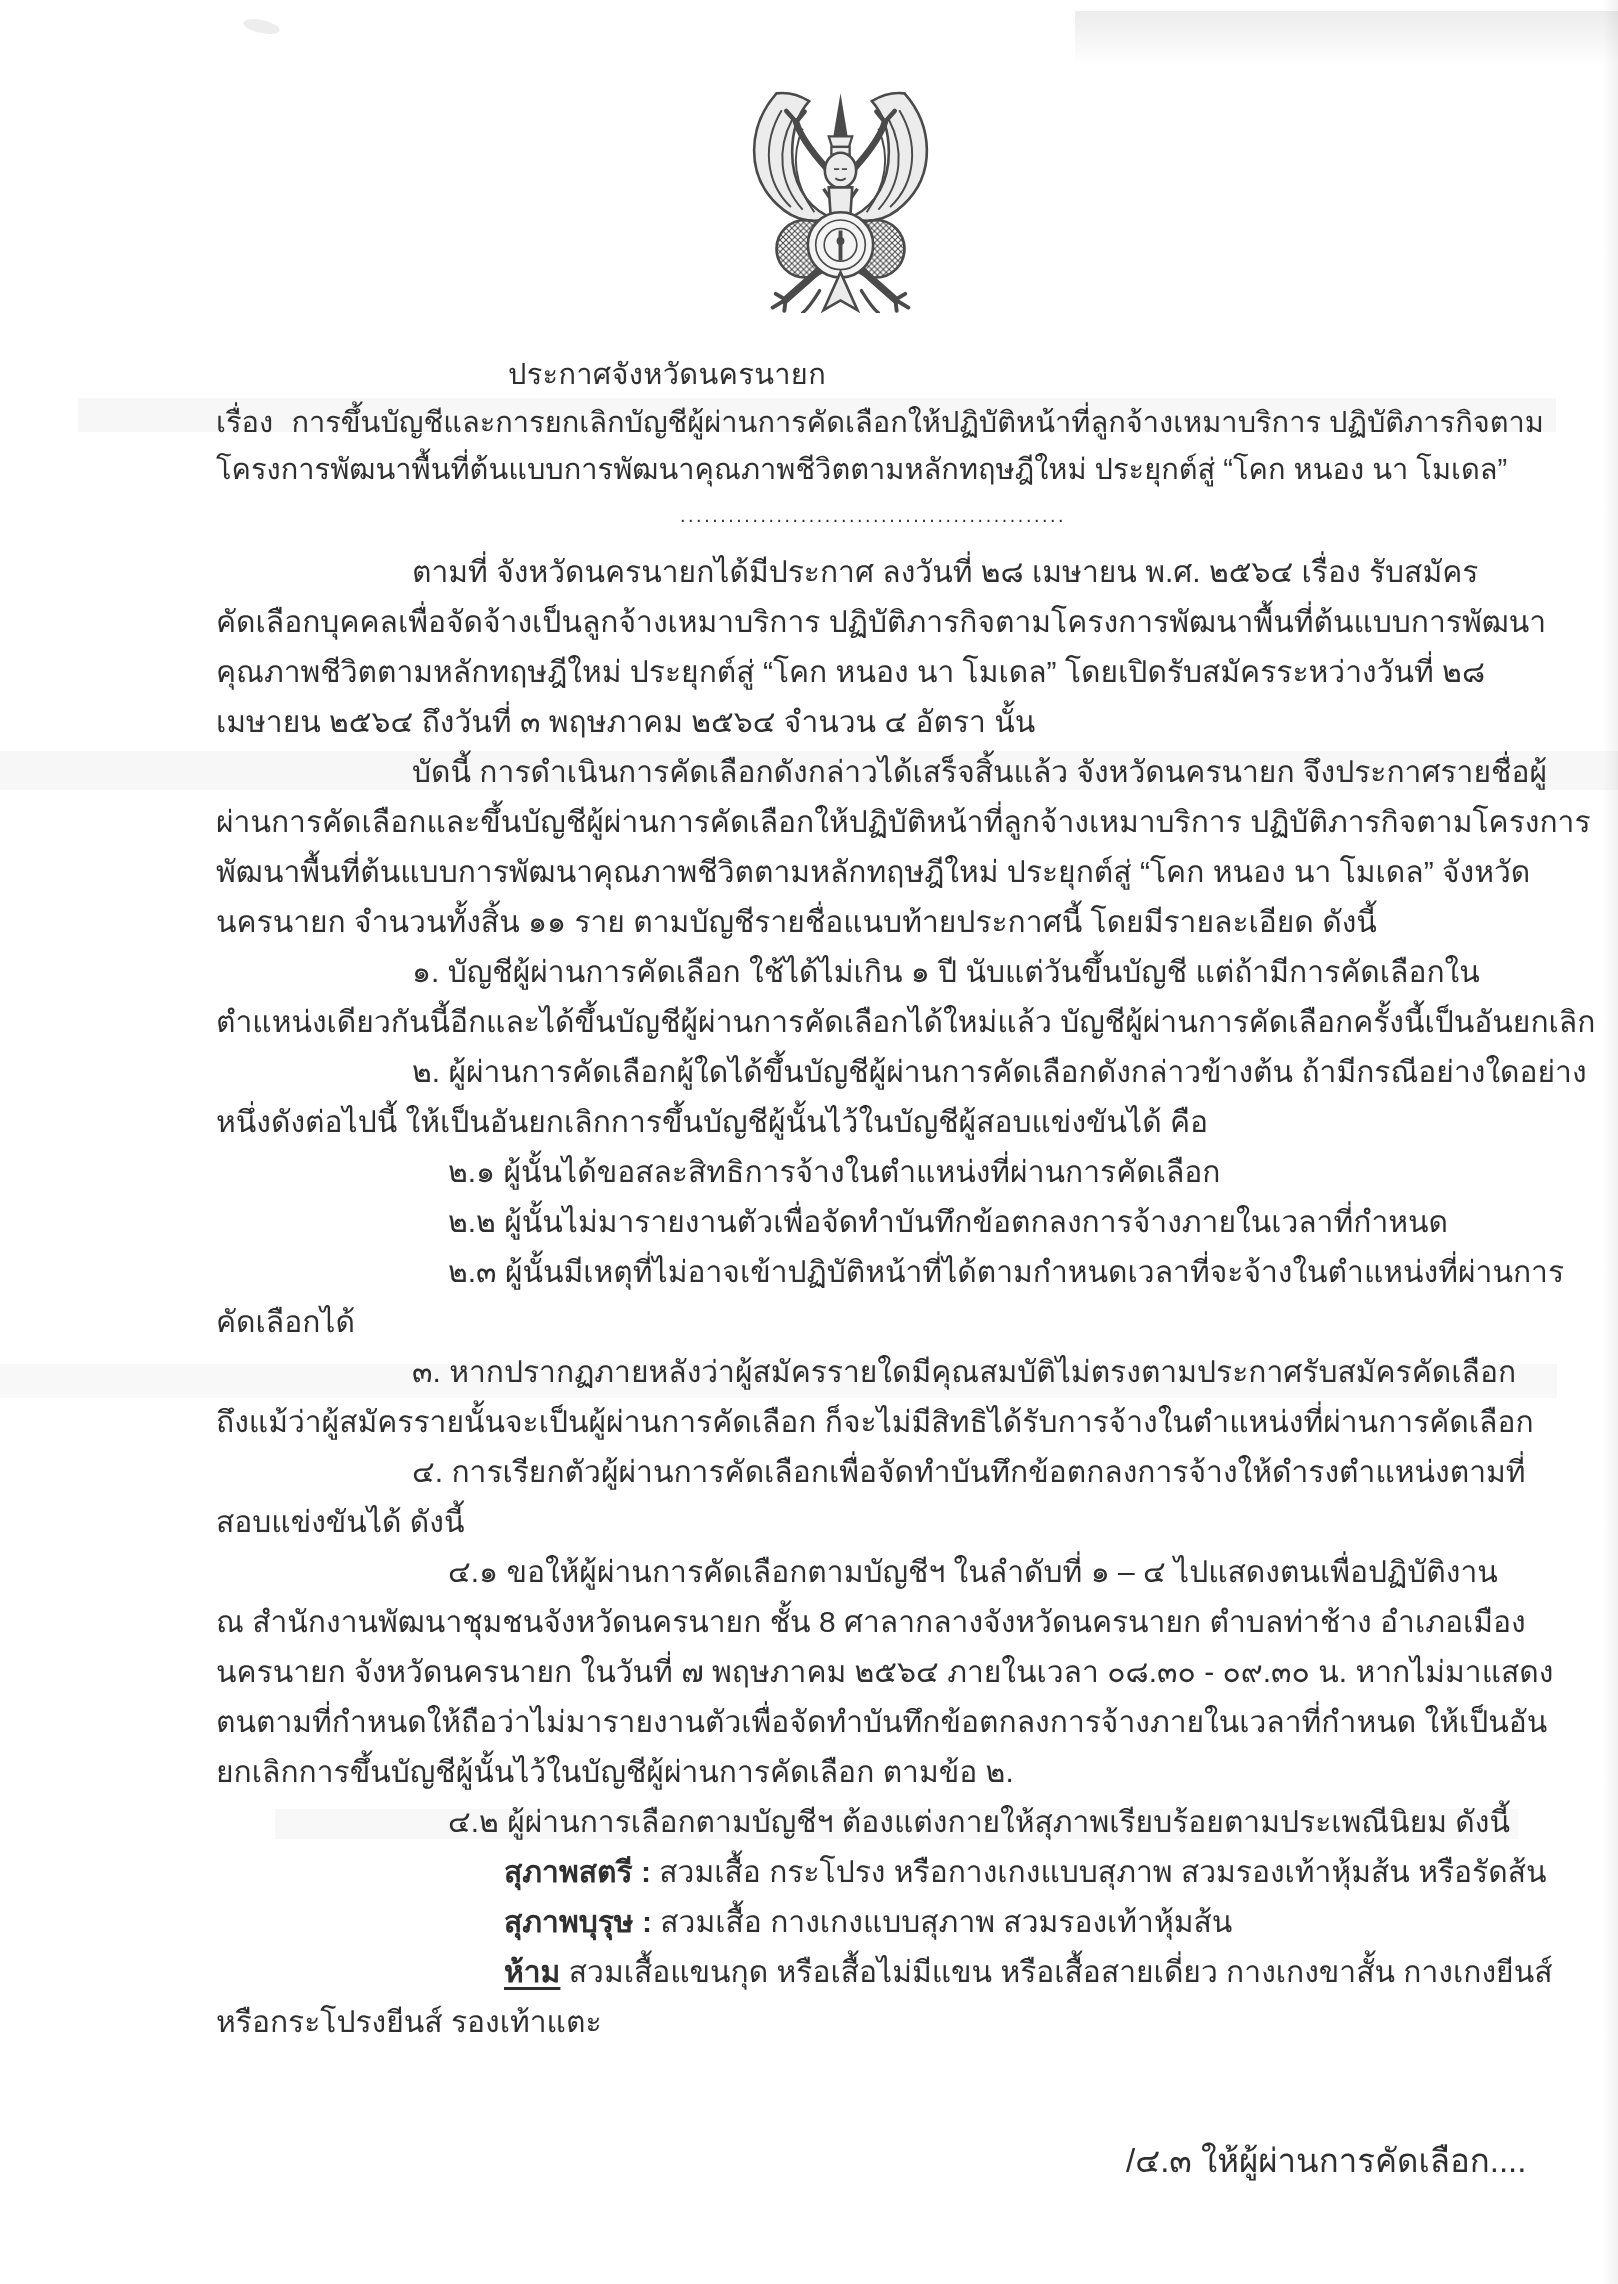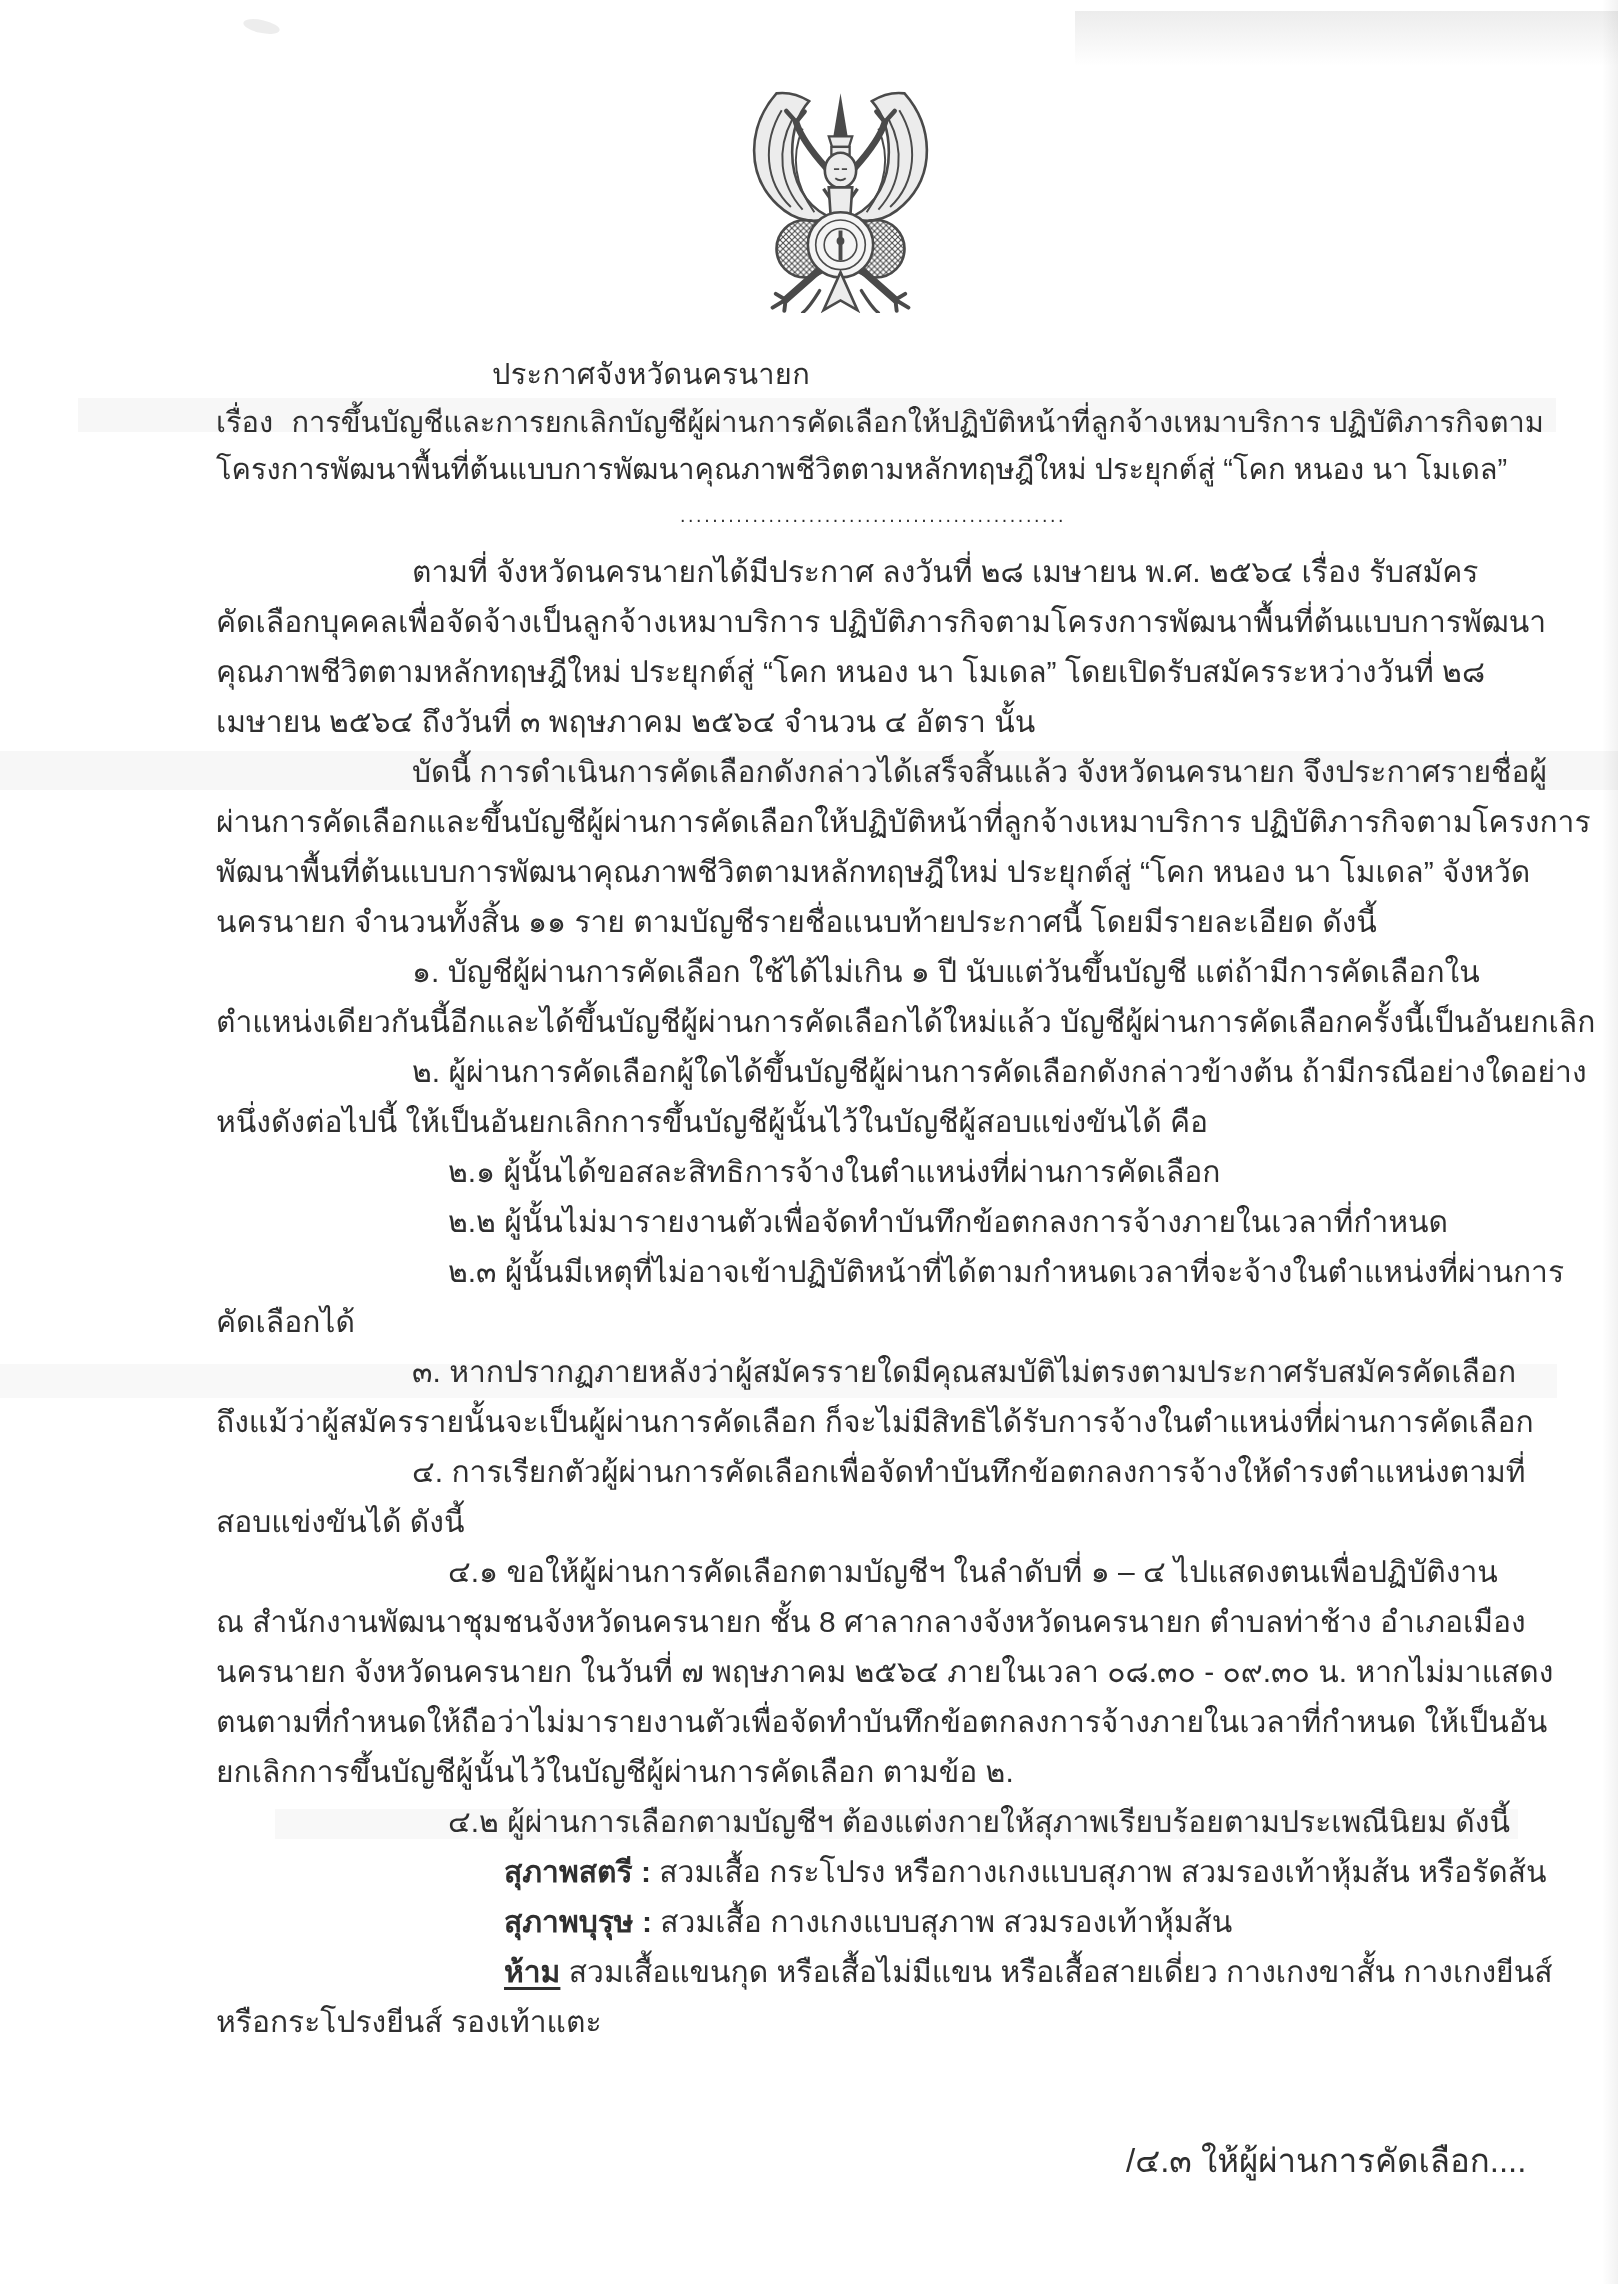--- a/index.html
+++ b/index.html
@@ -22,21 +22,21 @@
   .a-band-1 { top:398px; left:78px; width:1478px; height:34px; background:rgba(0,0,0,.030); }
   .a-band-2 { top:751px; left:0; width:1618px; height:39px; background:rgba(0,0,0,.030); }
   .a-band-3 { top:1364px; left:0; width:1557px; height:34px; background:rgba(0,0,0,.026); }
   .a-band-4 { top:1809px; left:275px; width:1243px; height:30px; background:rgba(0,0,0,.028); }
 
   
   .emblem { position:absolute; left:736px; top:84px; width:209px; height:229px; }
 
   
   .doc-title {
-    position:absolute; left:0; top:351px; width:1302px;
+    position:absolute; left:16px; top:351px; width:1302px;
     text-align:center; font-size:29px; letter-spacing:0.3px;
   }
   .subject { position:absolute; left:216px; right:124px; top:399px; font-size:29px; line-height:47px; }
   .subject-l1 { white-space:nowrap; }
   .subject-label { margin-right:18.3px; }
   .subject-l2 { text-align:center; white-space:nowrap; }
   .divider { position:absolute; left:680px; top:504px; font-size:19.6px;
     letter-spacing:2.6px; color:#2f2f2f; white-space:nowrap; }
 
   

